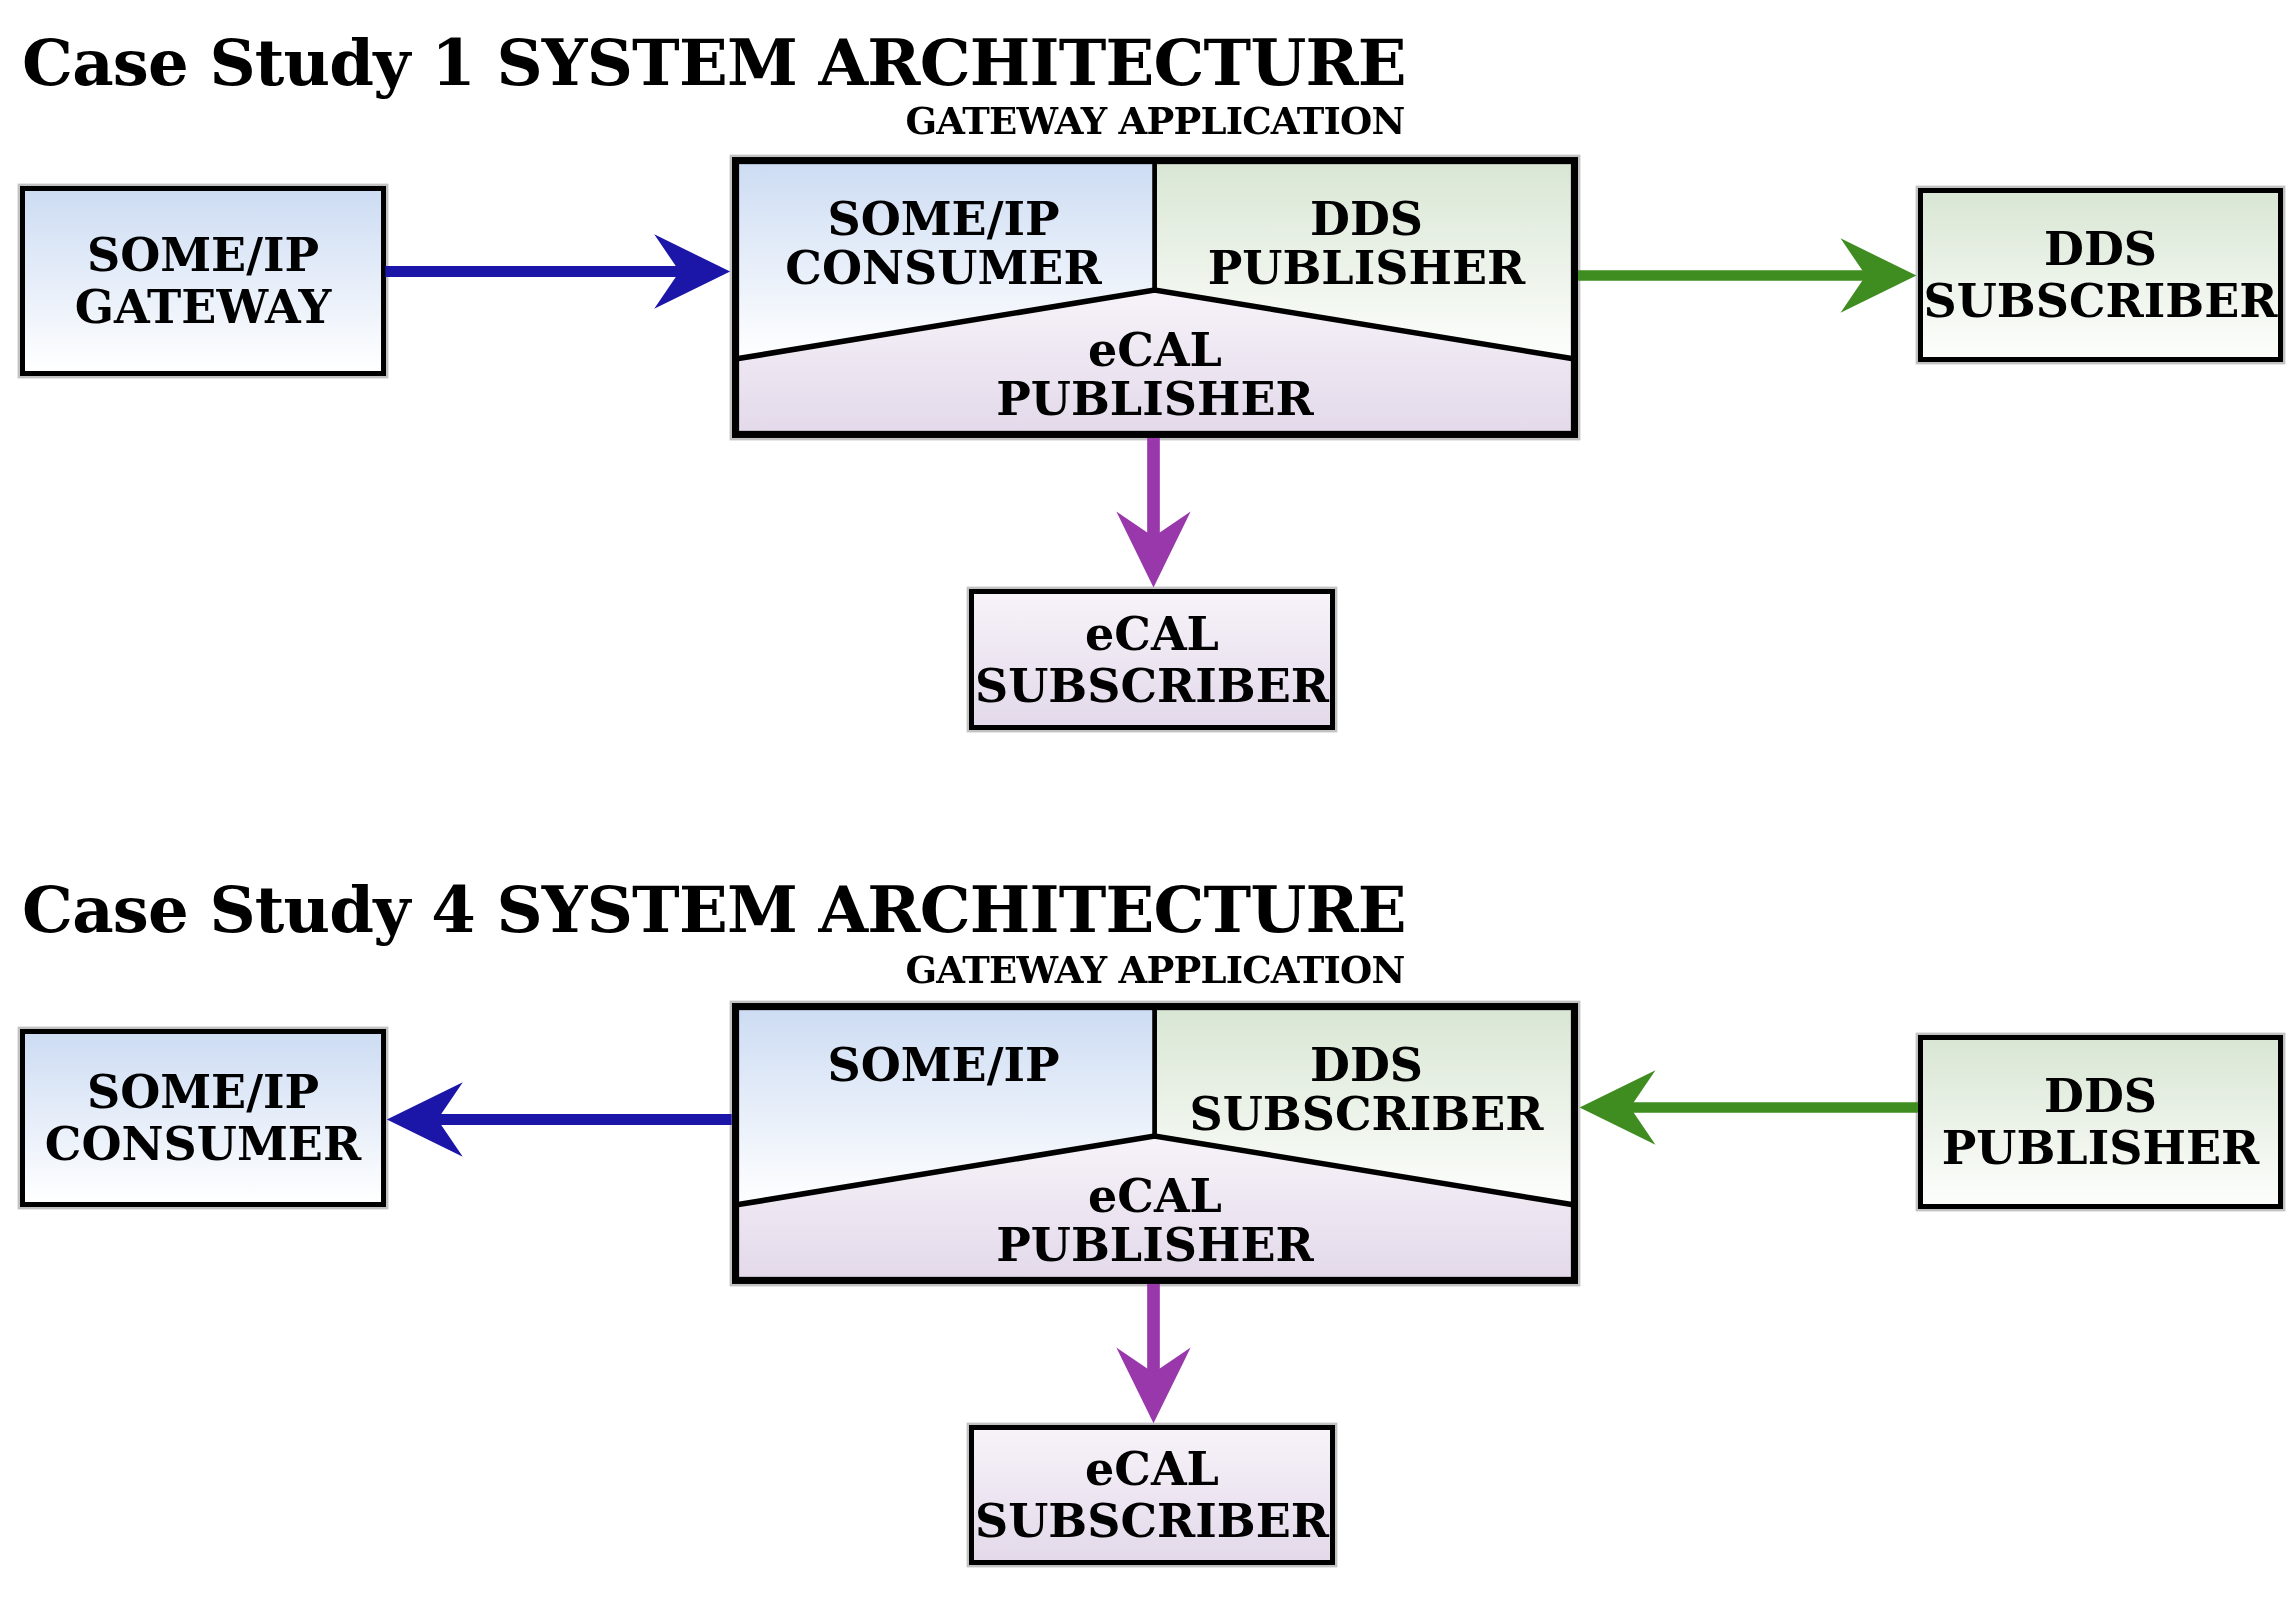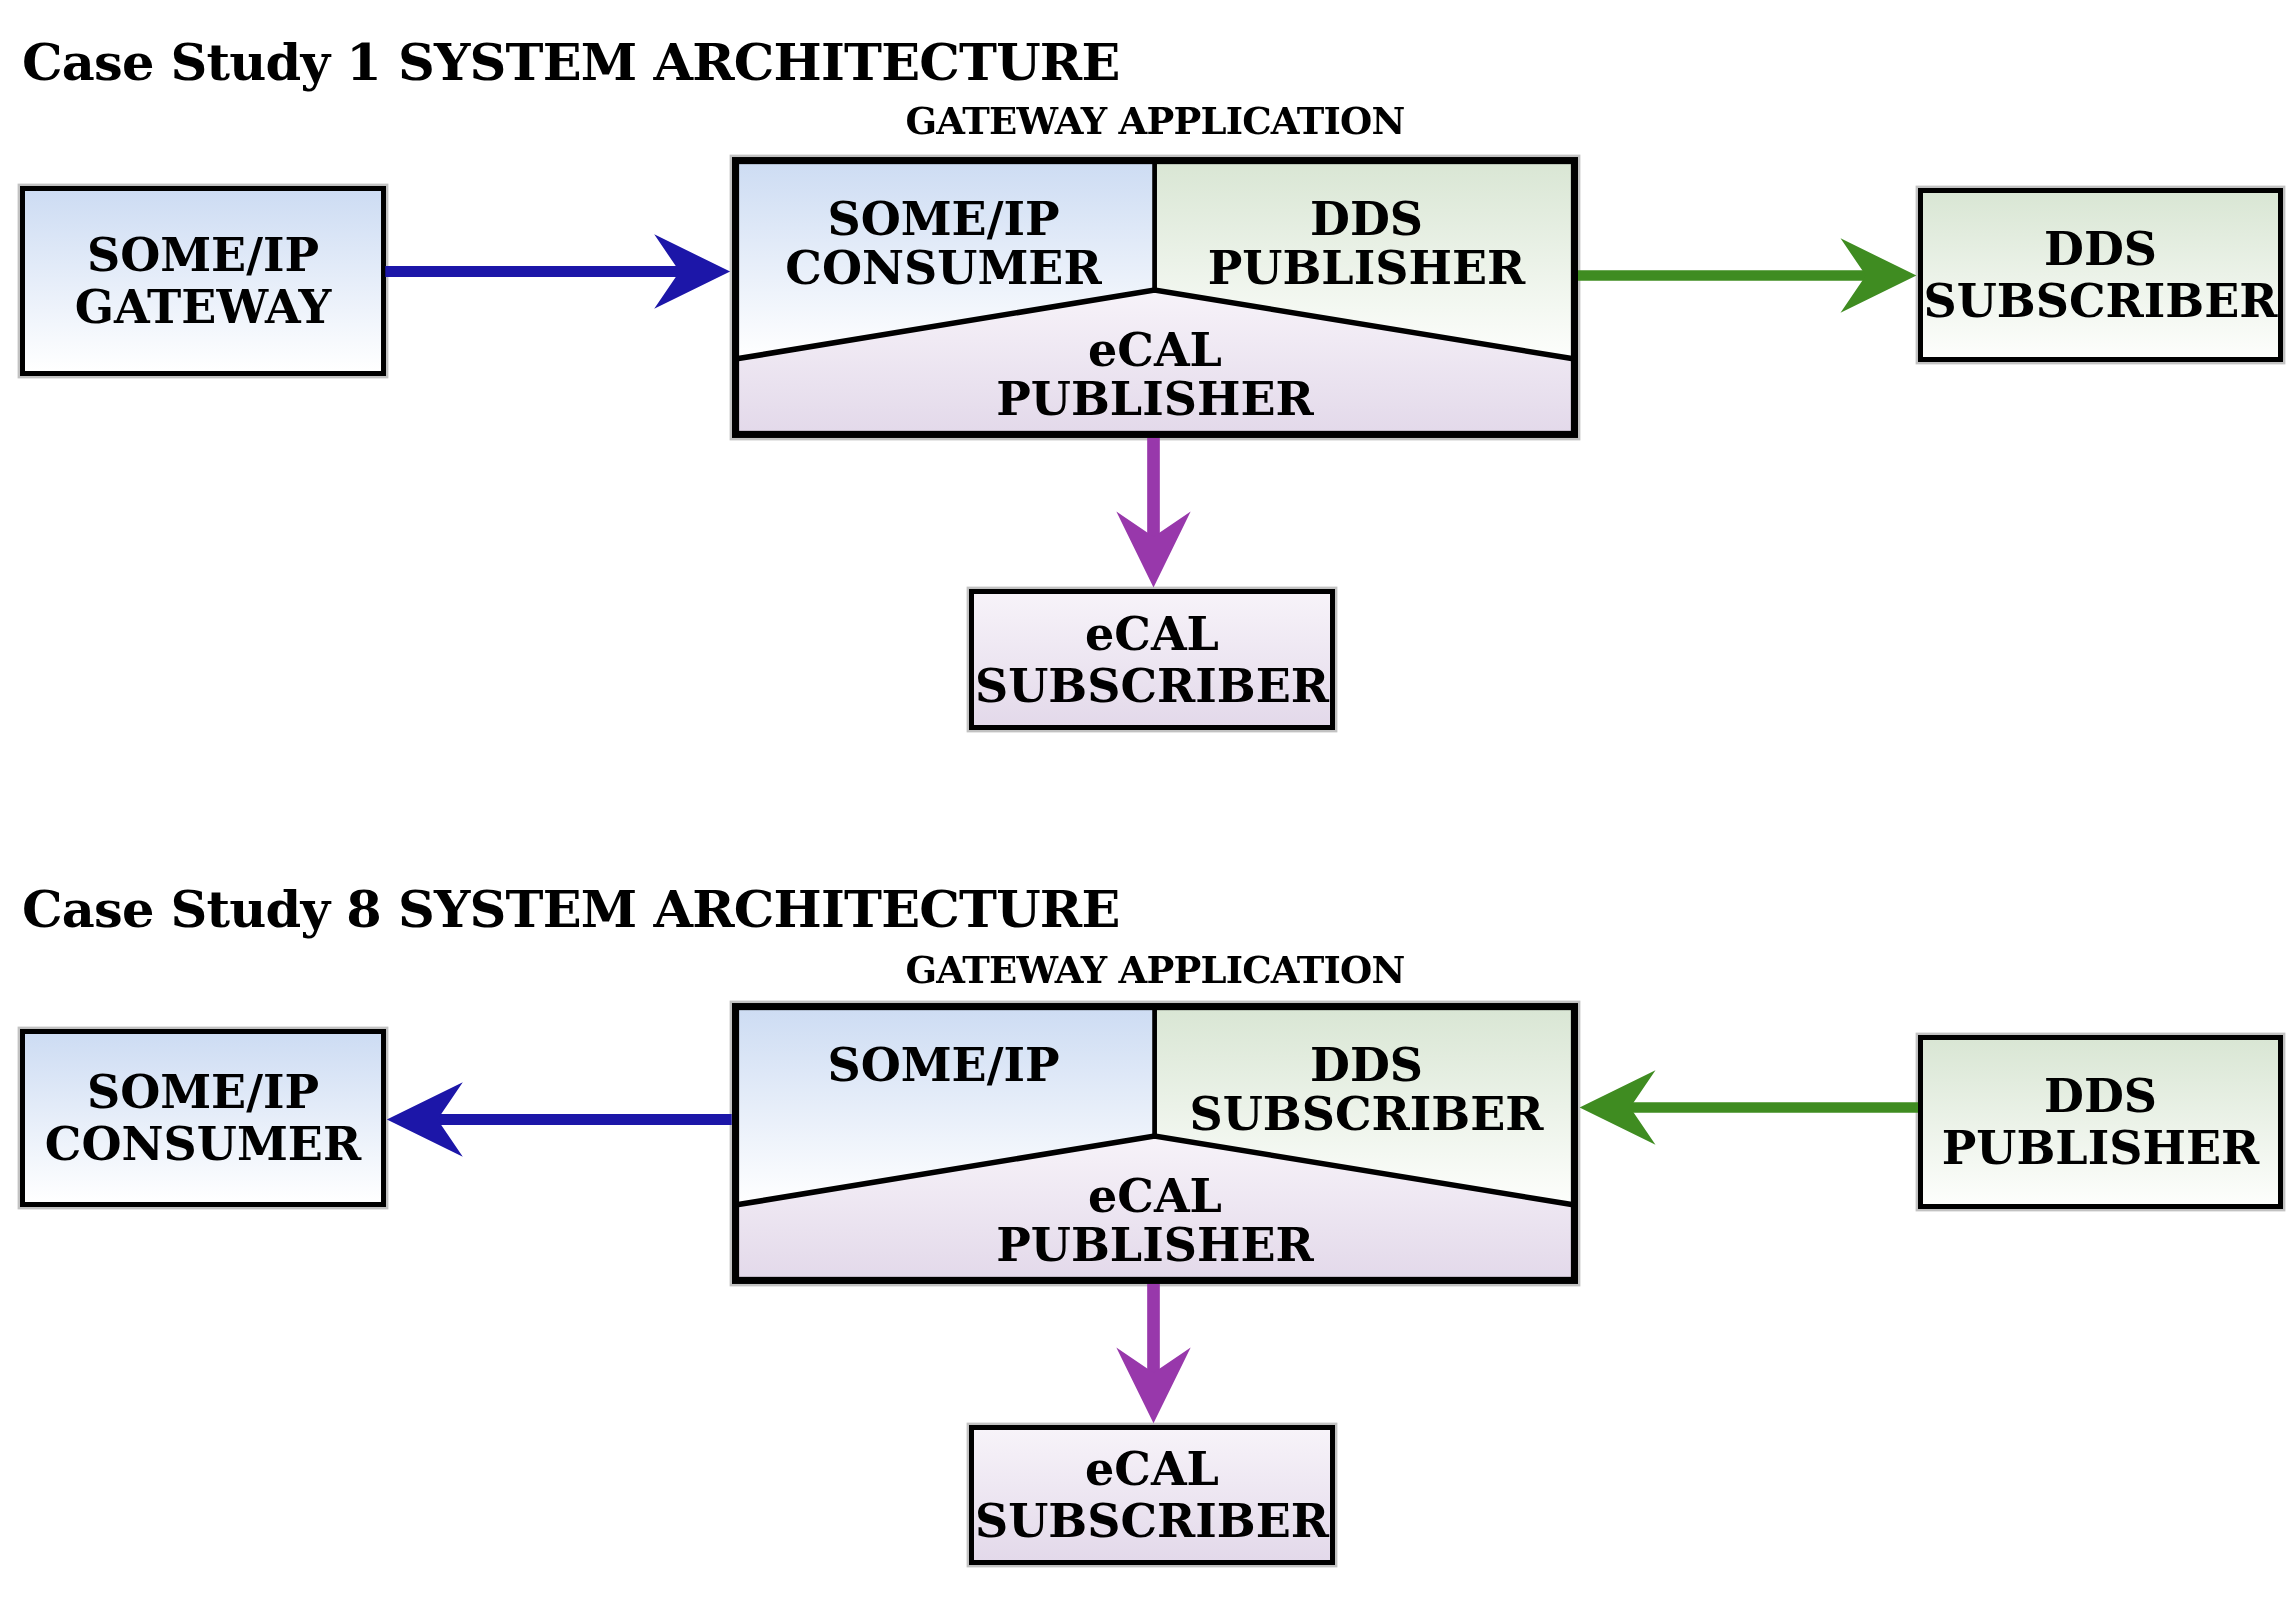--- a/index.html
+++ b/index.html
@@ -23,21 +23,21 @@
     width:2295px;
     height:1602px;
     background:var(--background);
     font-family:"DejaVu Serif", serif;
     font-weight:bold;
     color:var(--text);
     overflow:hidden;
   }
   .section-title{
     position:absolute;
-    font-size:51px;
+    font-size:64px;
     line-height:59px;
     letter-spacing:-0.8px;
     white-space:nowrap;
   }
   .gw-title{
     position:absolute;
     width:846px;
     text-align:center;
     font-size:37px;
     line-height:52px;
@@ -151,21 +151,21 @@
   <svg class="arrow" style="left:1578px;top:232px;" width="340" height="87" viewBox="0 0 430 110">
     <line x1="0" y1="55" x2="368" y2="55" style="stroke:var(--arrow-green,#3f8c21)" stroke-width="13"></line>
     <polygon points="428,55 332,8 364,55 332,102" style="fill:var(--arrow-green,#3f8c21)"></polygon>
   </svg>
 
   <svg class="arrow" style="left:1110px;top:438px;" width="87" height="151" viewBox="0 0 110 191">
     <line x1="55" y1="0" x2="55" y2="133" style="stroke:var(--arrow-purple,#9838ab)" stroke-width="16"></line>
     <polygon points="55,189 8,93 55,125 102,93" style="fill:var(--arrow-purple,#9838ab)"></polygon>
   </svg>
 
-  <div class="section-title" style="left:22px;top:880px;">Case Study 8 SYSTEM ARCHITECTURE</div>
+  <div class="section-title" style="left:22px;top:880px;">Case Study 4 SYSTEM ARCHITECTURE</div>
 
   <div class="gw-title" style="left:732px;top:944px;">GATEWAY APPLICATION</div>
 
   <div class="gateway" style="left:732px;top:1003px;">
     <svg width="846" height="281" viewBox="0 0 1069 355">
       <polygon points="6,6 534,6 534,168 6,255" fill="url(#gradBlue)"></polygon>
       <polygon points="534,6 1063,6 1063,255 534,168" fill="url(#gradGreen)"></polygon>
       <polygon points="6,255 534,168 1063,255 1063,349 6,349" fill="url(#gradLav)"></polygon>
       <line x1="534" y1="6" x2="534" y2="168" style="stroke:var(--box-border,#000)" stroke-width="6"></line>
       <polyline points="6,255 534,168 1063,255" fill="none" style="stroke:var(--box-border,#000)" stroke-width="7"></polyline>

